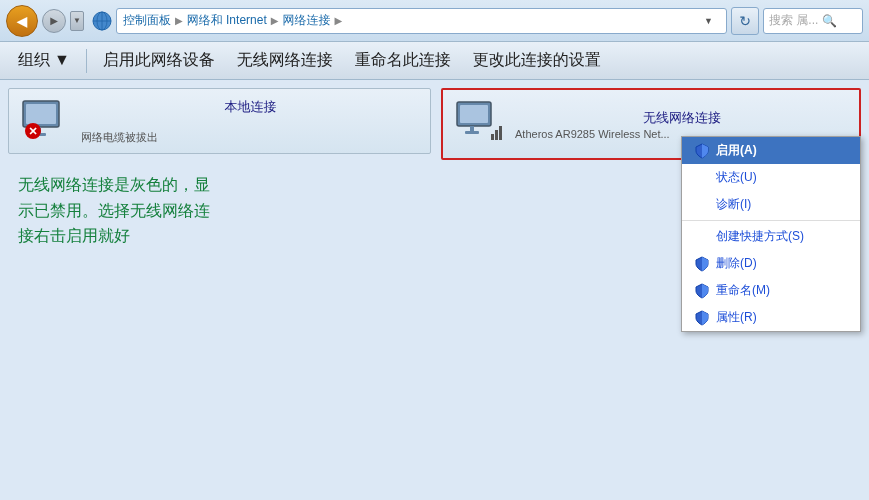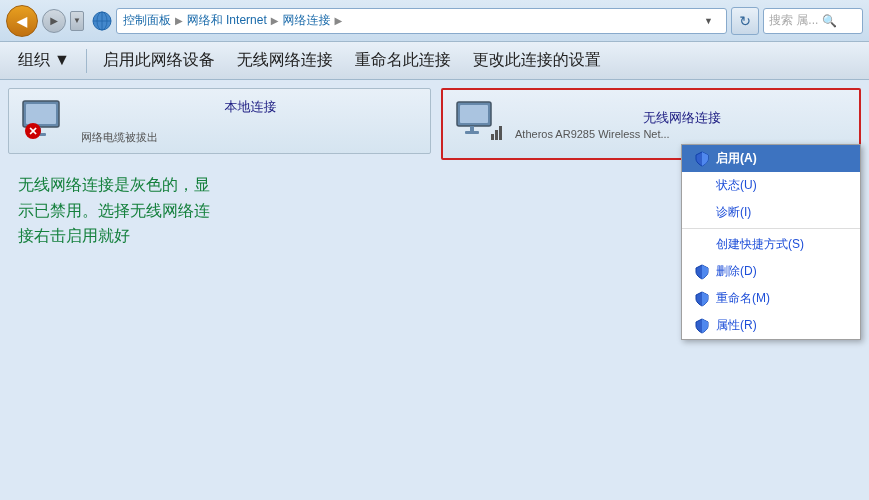--- a/index.html
+++ b/index.html
@@ -222,21 +222,21 @@
       color: #15803d;
       line-height: 1.6;
       padding: 10px;
       max-width: 220px;
     }
 
     
     .context-menu {
       position: absolute;
       right: 0;
-      top: 56px;
+      top: 48px;
       width: 180px;
       background: white;
       border: 1px solid #a0a0a0;
       box-shadow: 2px 2px 6px rgba(0,0,0,0.3);
       z-index: 100;
     }
     .context-menu-item {
       display: flex;
       align-items: center;
       padding: 5px 12px;

